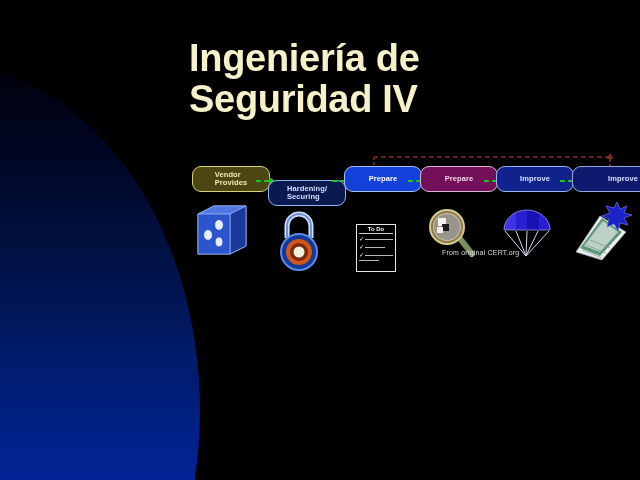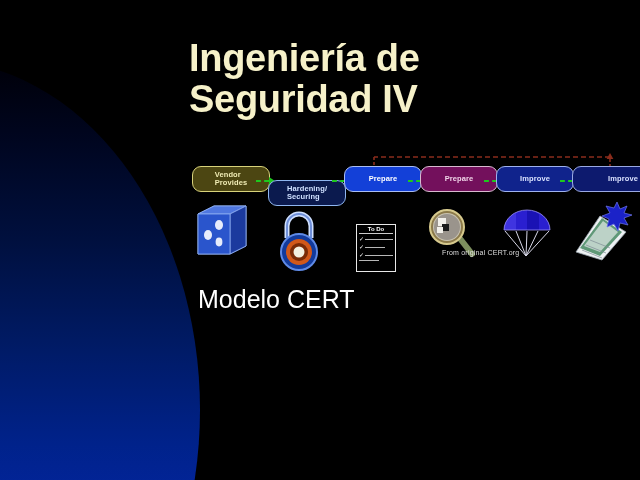--- a/index.html
+++ b/index.html
@@ -385,15 +385,14 @@
 
           <polygon points="45,8 48,15 55,12 52,19 60,21 52,24 56,31 48,29 46,37 42,30 35,33 37,25 30,22 38,19 34,12 42,14" fill="#1b22c8" stroke="#6f77ee" stroke-width="0.7"></polygon>
         </svg>
       </div>
     </div>
 
     <div id="source-caption">From original CERT.org</div>
 
   </div>
 
-  <div id="subtitle">Modelo CERT</div>
 
 </div>
 
 </body></html>

